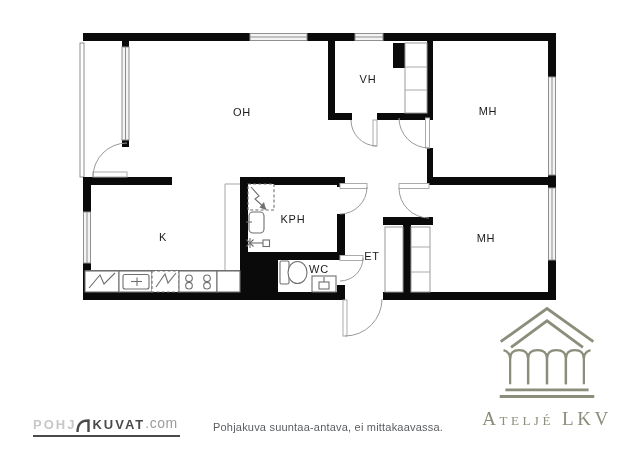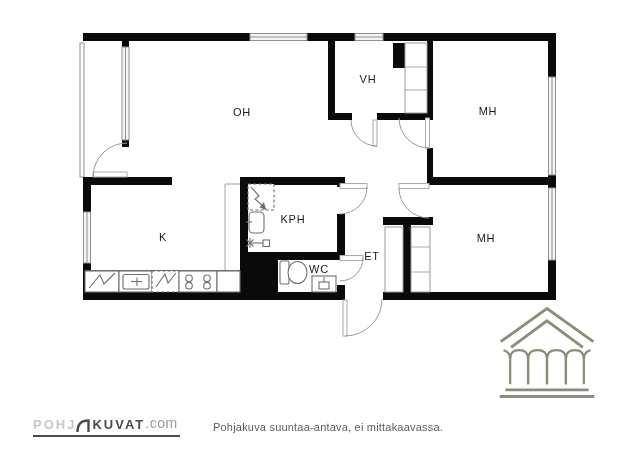--- a/index.html
+++ b/index.html
@@ -253,13 +253,14 @@
       <path d="M55,89 L55,62 Q55,53 65,53 Q75,53 75,62 L75,89"></path>
       <path d="M75,89 L75,62 Q75,53 84.5,53 Q94,53 94,62 L94,89"></path>
       <path d="M16,62 Q16,55 9,53"></path>
       <path d="M94,62 Q94,55 101,53"></path>
     </g>
     <g stroke="#8b8e7b" stroke-width="3">
       <line x1="11" y1="95" x2="99" y2="95"></line>
       <line x1="5" y1="102" x2="105" y2="102"></line>
     </g>
   </svg>
+  <div class="atelje-name">Ateljé LKV</div>
 </div>
 
 </body></html>

